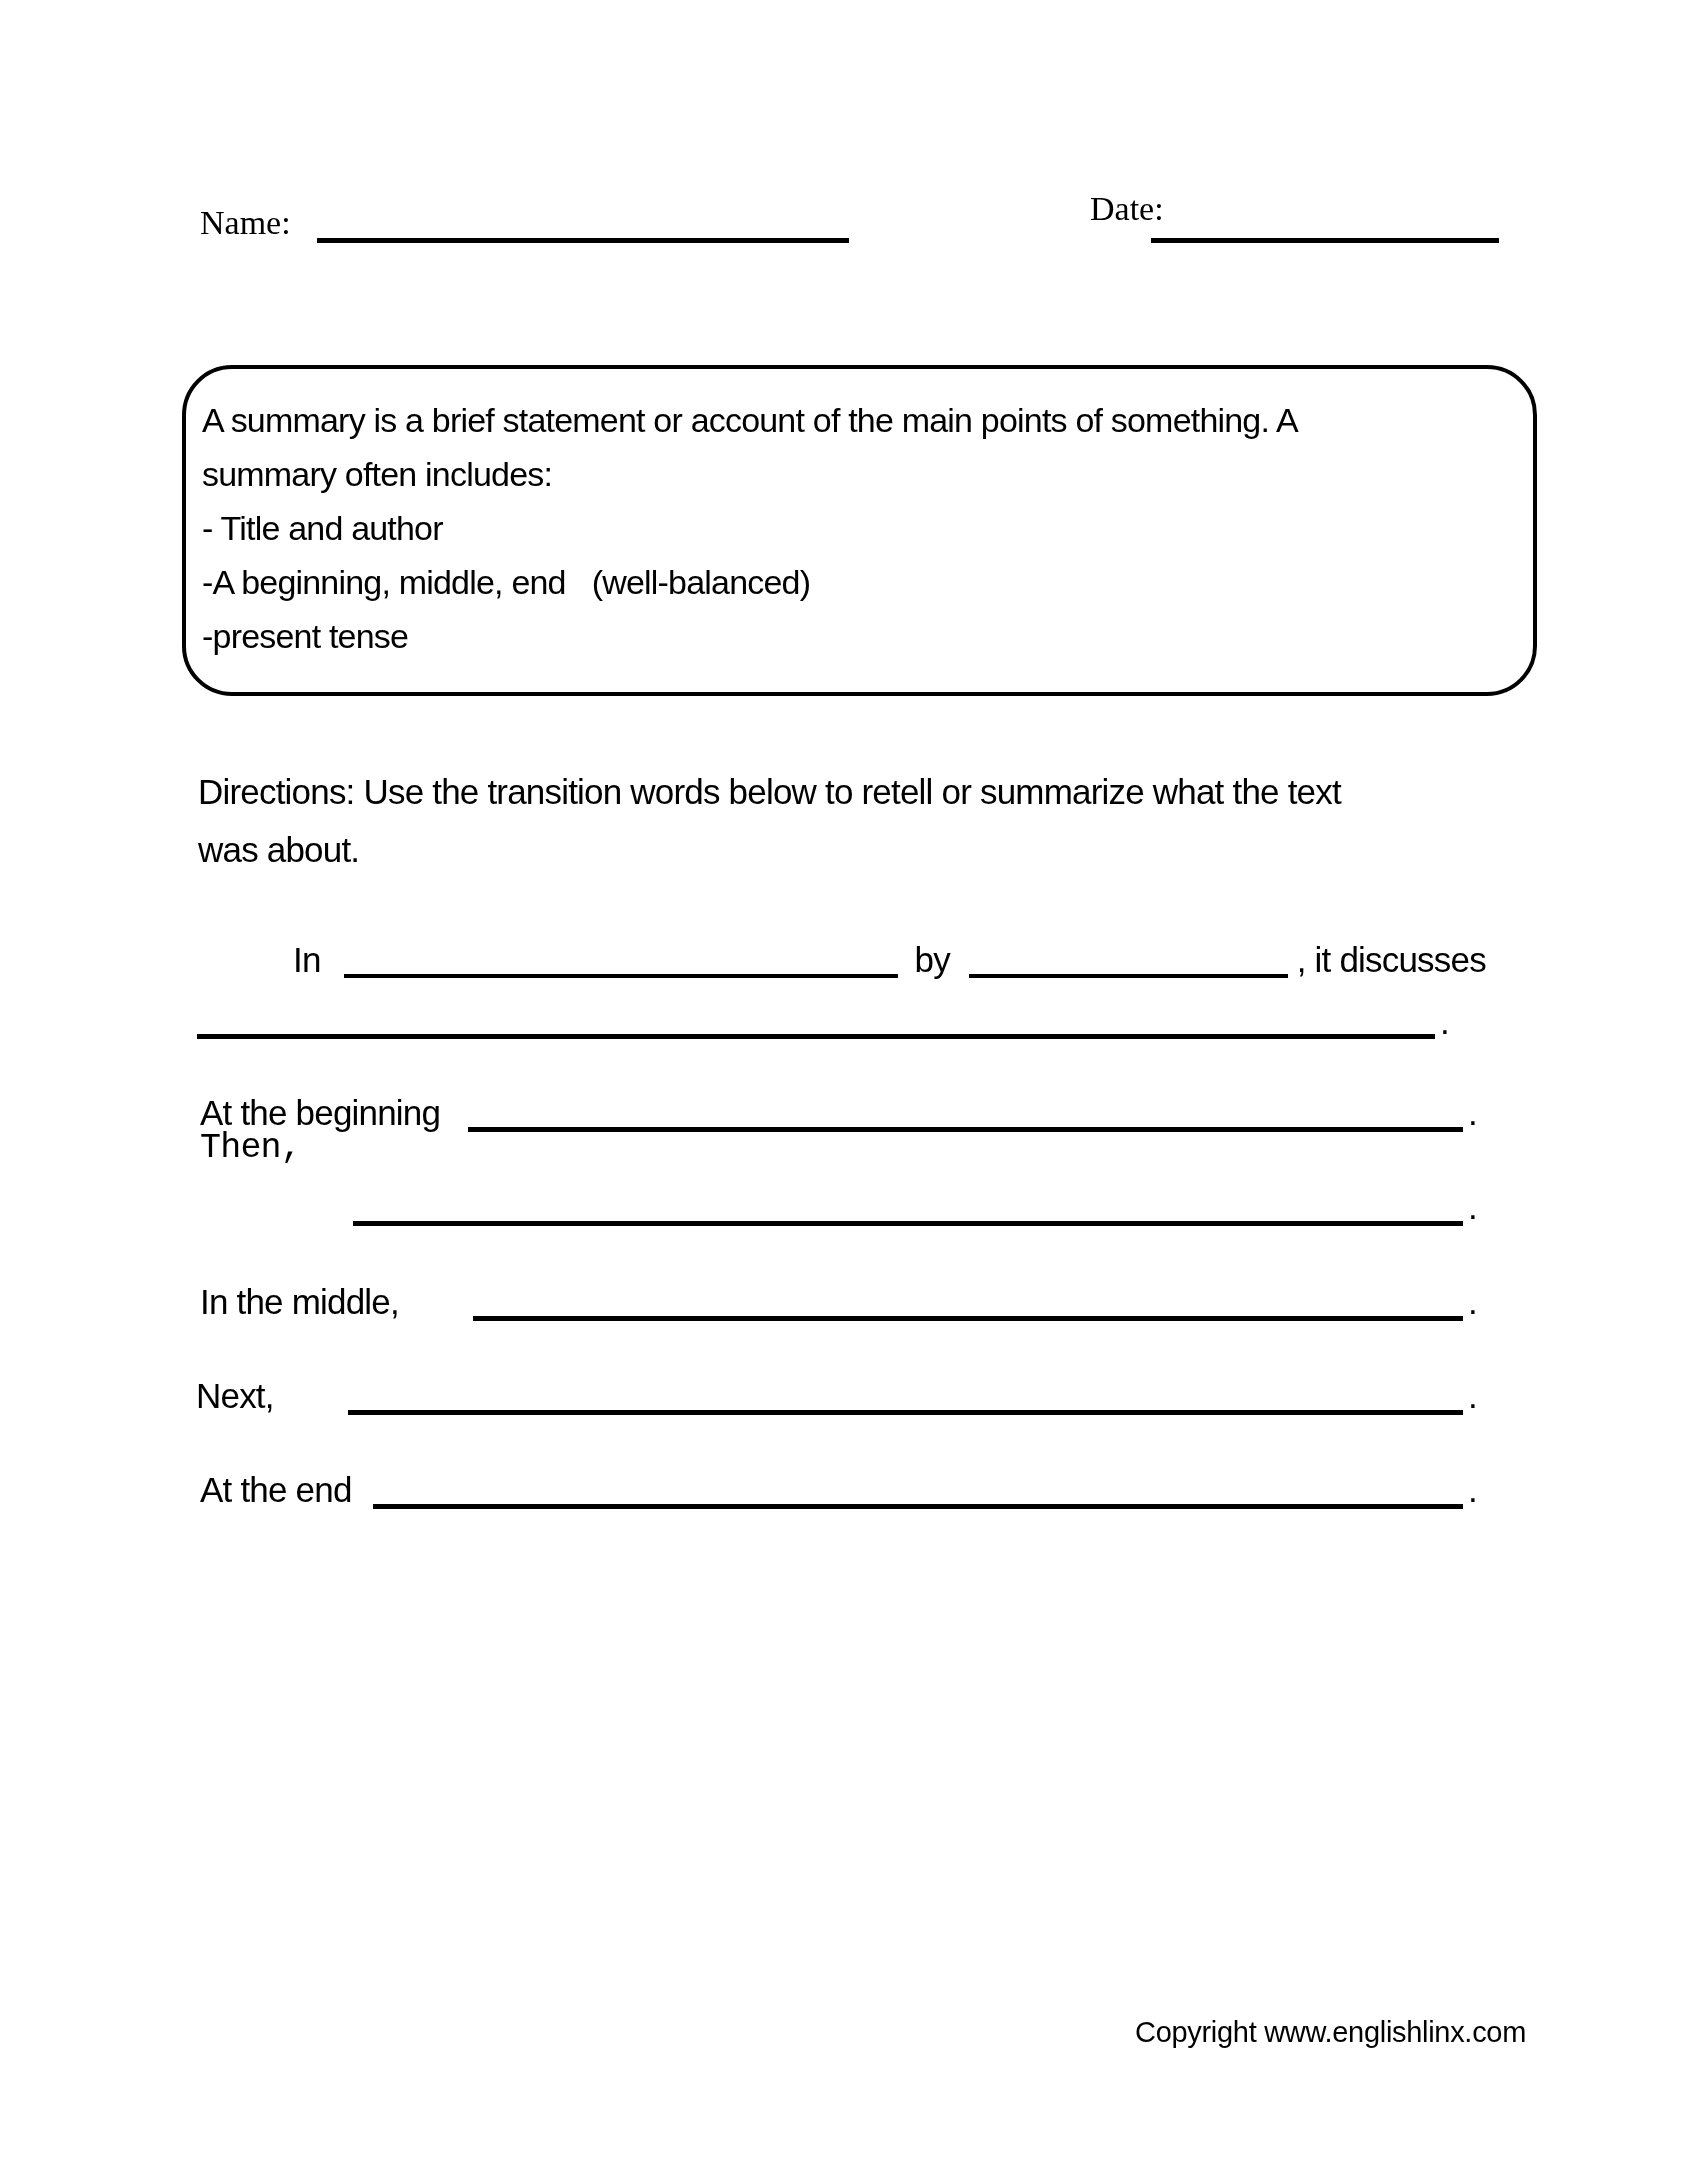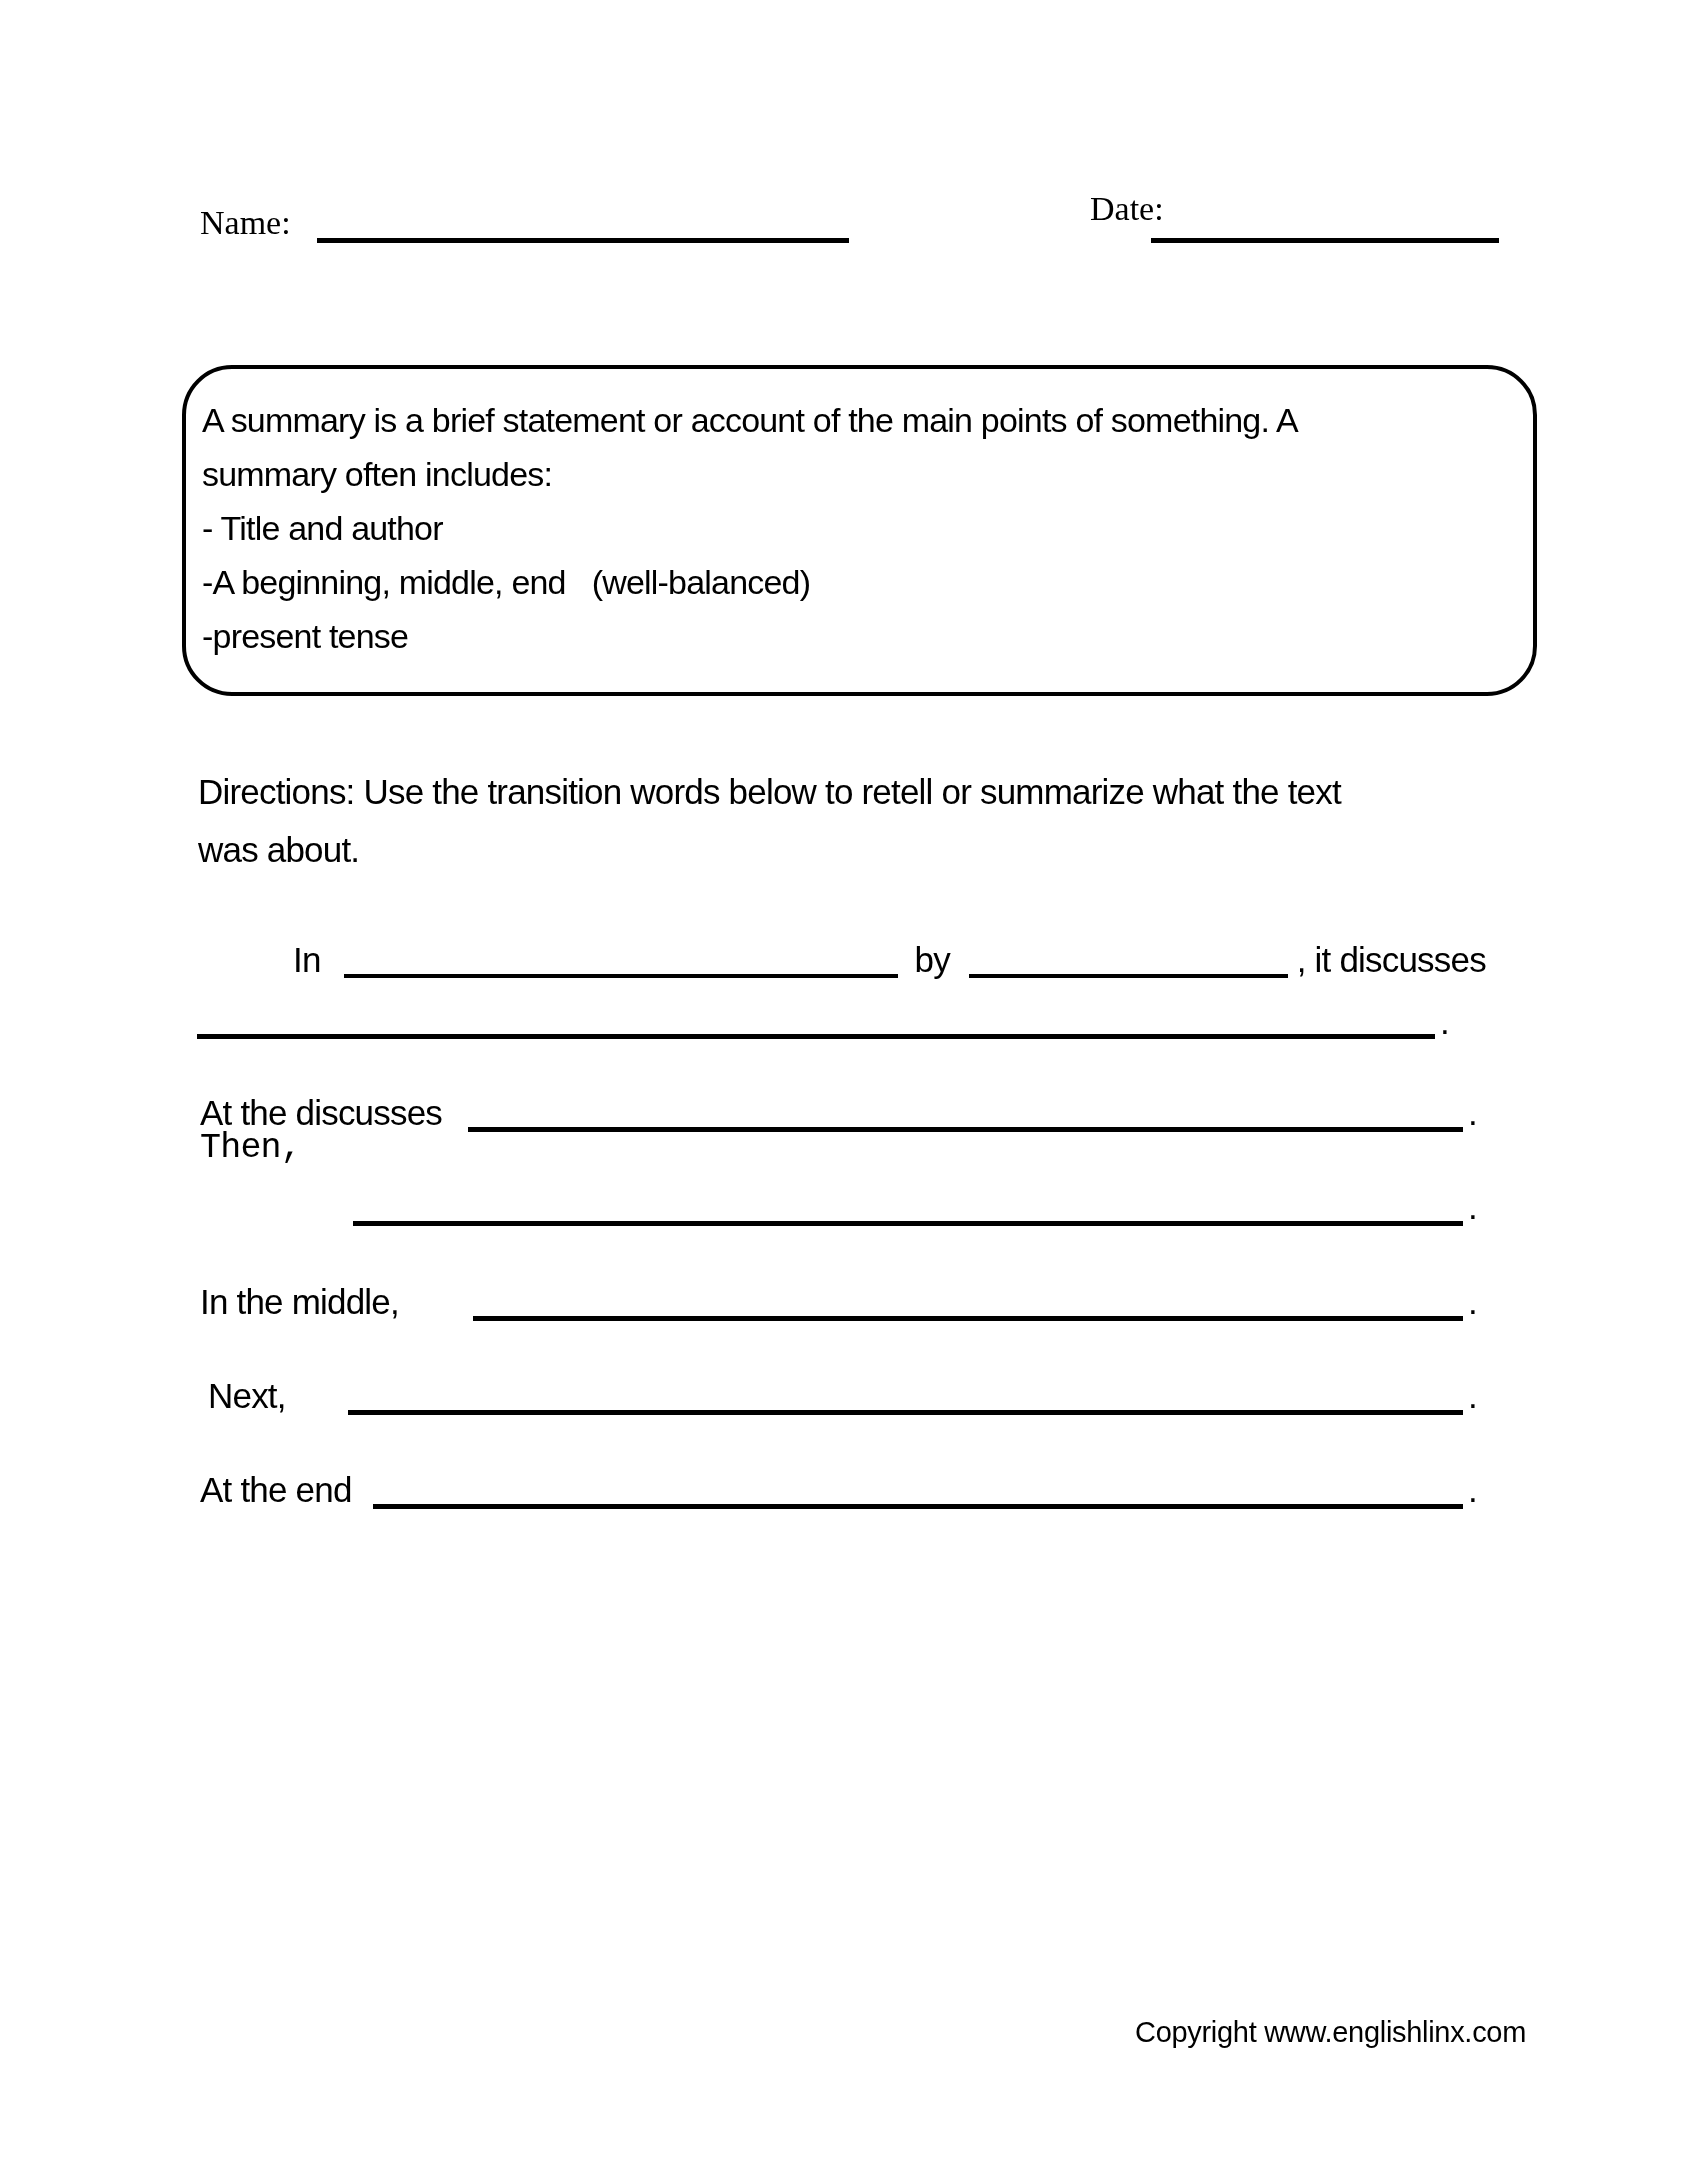--- a/index.html
+++ b/index.html
@@ -104,39 +104,39 @@
     <span class="inline-blank" style="width:554px; margin:0 8px 0 14px;"></span>
     <span>by</span>
     <span class="inline-blank" style="width:319px; margin:0 0 0 10px;"></span>
     <span style="white-space:pre;">, it discusses</span>
   </div>
 
   <div class="hline" style="left:197px; top:1034px; width:1238px; height:5px;"></div>
   <div class="abs body-text" style="left:1440px; top:1004px;">.</div>
 
   <div>
-    <div class="abs body-text" style="left:200px; top:1095px;">At the discusses</div>
+    <div class="abs body-text" style="left:200px; top:1095px;">At the beginning</div>
     <div class="hline" style="left:468px; top:1127px; width:995px; height:5px;"></div>
     <div class="abs body-text" style="left:1468px; top:1095px;">.</div>
   </div>
 
   <div>
     <div class="abs body-text" style="left:200px; top:1131px;font-family:Liberation Mono, monospace;">Then,</div>
     <div class="hline" style="left:353px; top:1221px; width:1110px; height:5px;"></div>
     <div class="abs body-text" style="left:1468px; top:1189px;">.</div>
   </div>
 
   <div>
     <div class="abs body-text" style="left:200px; top:1284px;">In the middle,</div>
     <div class="hline" style="left:473px; top:1316px; width:990px; height:5px;"></div>
     <div class="abs body-text" style="left:1468px; top:1284px;">.</div>
   </div>
 
   <div>
-    <div class="abs body-text" style="left:208px; top:1378px;">Next,</div>
+    <div class="abs body-text" style="left:196px; top:1378px;">Next,</div>
     <div class="hline" style="left:348px; top:1410px; width:1115px; height:5px;"></div>
     <div class="abs body-text" style="left:1468px; top:1378px;">.</div>
   </div>
 
   <div>
     <div class="abs body-text" style="left:200px; top:1472px;">At the end</div>
     <div class="hline" style="left:373px; top:1504px; width:1090px; height:5px;"></div>
     <div class="abs body-text" style="left:1468px; top:1472px;">.</div>
   </div>
 

